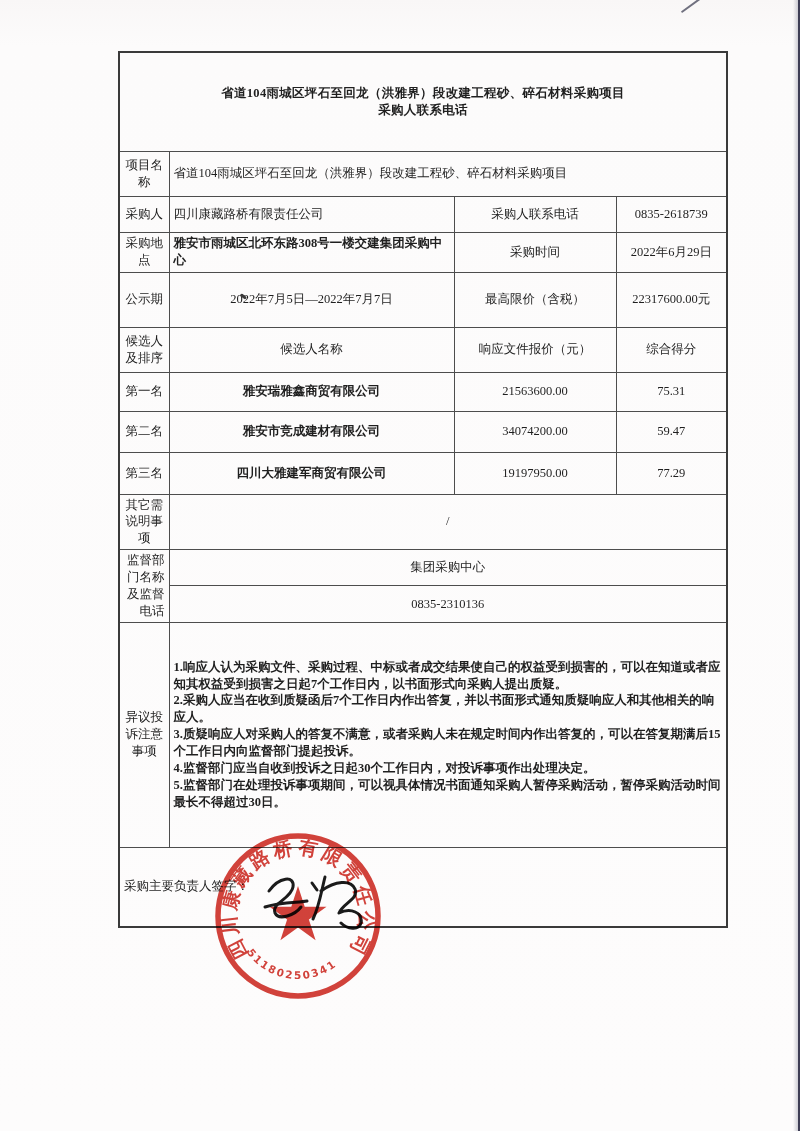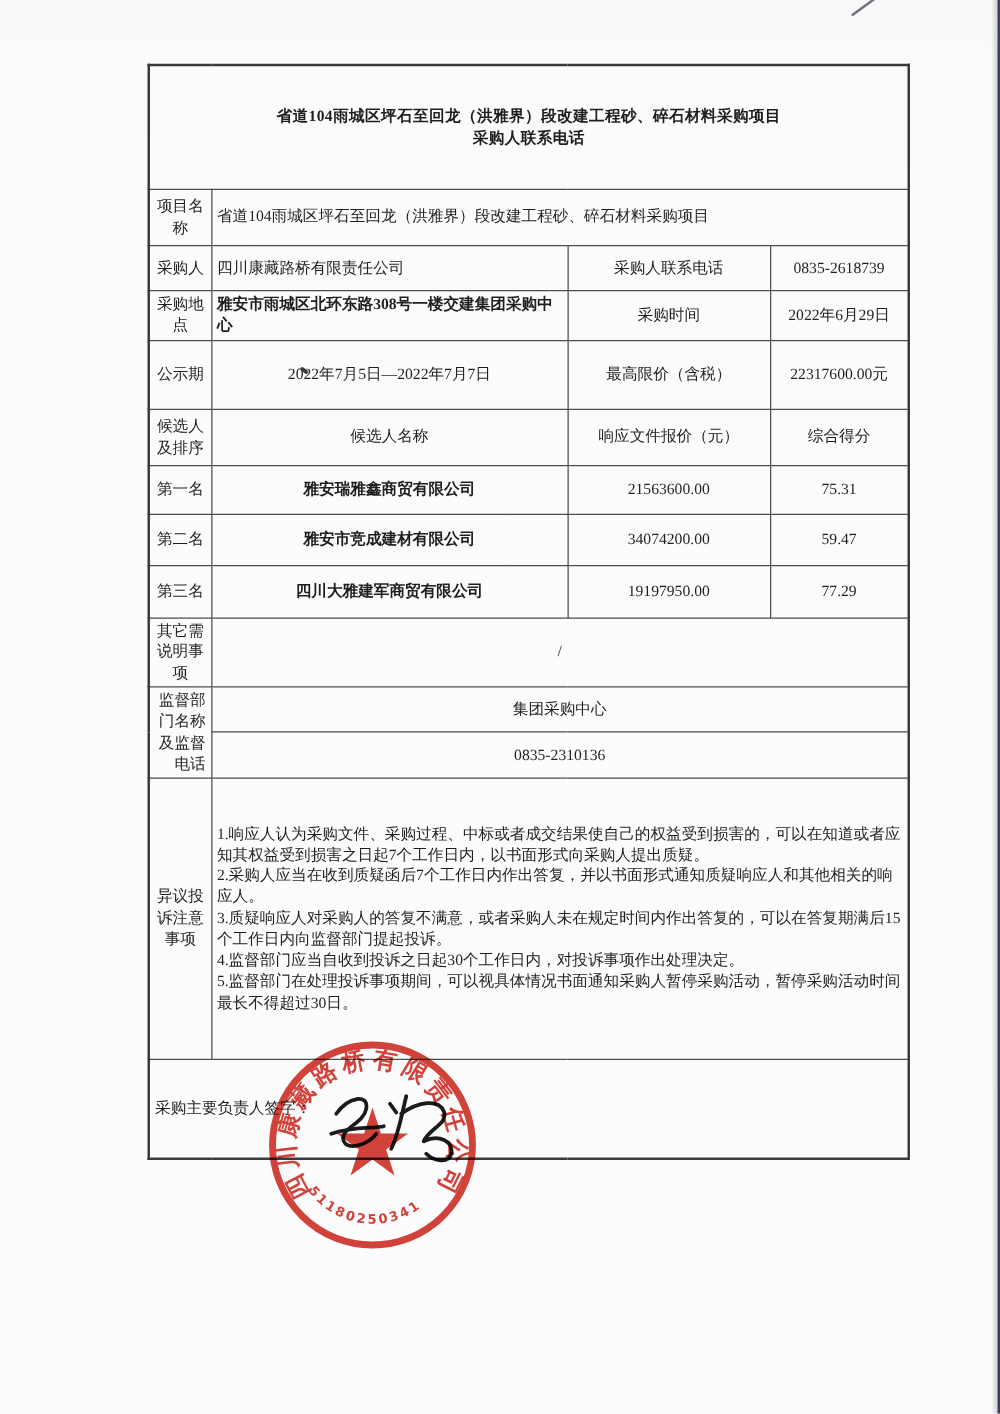--- a/index.html
+++ b/index.html
@@ -27,21 +27,21 @@
     vertical-align:middle;
     padding:2px 4px;
     word-break:break-all;
   }
   td.title-cell{text-align:center;font-weight:bold;font-size:17px;line-height:27px;letter-spacing:.3px;padding:4px 10px;}
   td.lbl{padding:2px 3px;text-align:center;}
   td.lbl.ctr{text-align:right;}
   td.c{text-align:center;margin-left:17px;}
   td.vl{padding-left:7px;}
   td.bold{font-weight:bold;}
-  td.obj{padding:8px 9px 8px 6px;font-size:12.5px;line-height:17.2px;}
+  td.obj{padding:8px 9px 8px 6px;font-size:12.5px;line-height:17.2px;font-weight:bold;}
   td.sig{padding-left:6px;font-size:13px;}
   .obj-item{margin:0;}
   .t2{margin-top:0;}
 
   .stamp{position:absolute;left:193px;top:811px;mix-blend-mode:multiply;opacity:.93;}
   .signature{position:absolute;left:255px;top:863px;mix-blend-mode:multiply;}
 </style>
 </head>
 <body>
 

